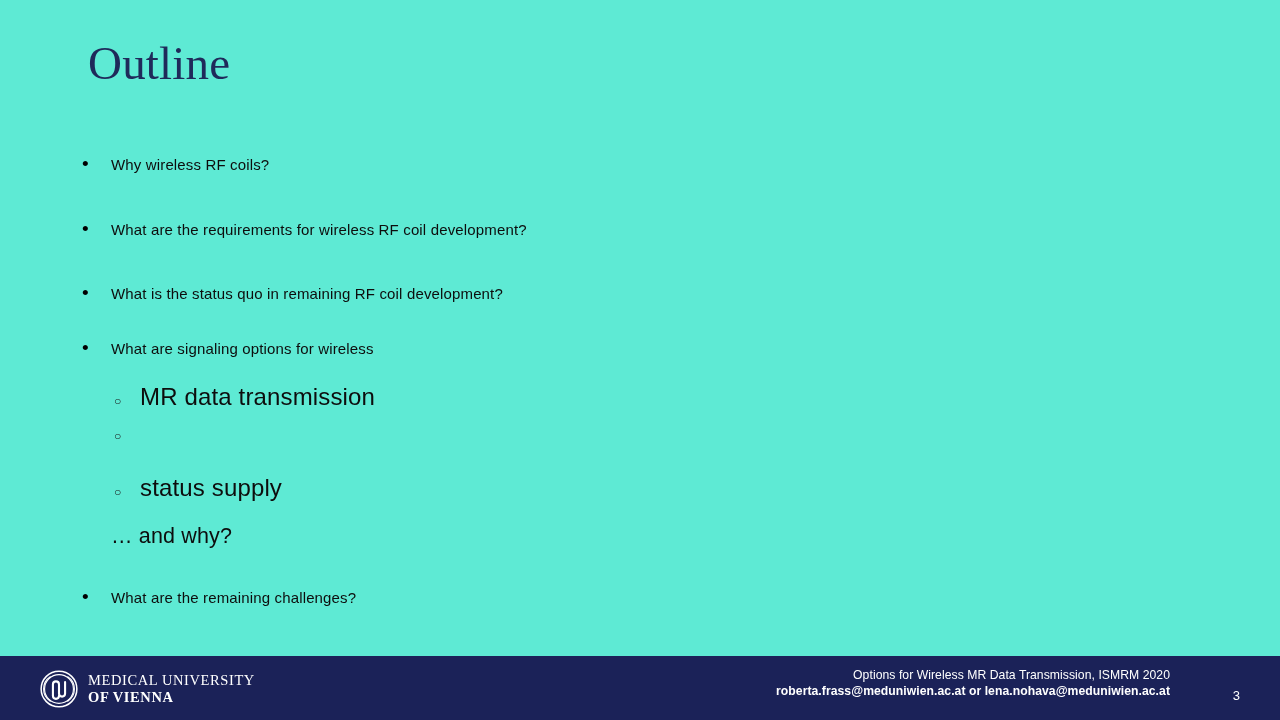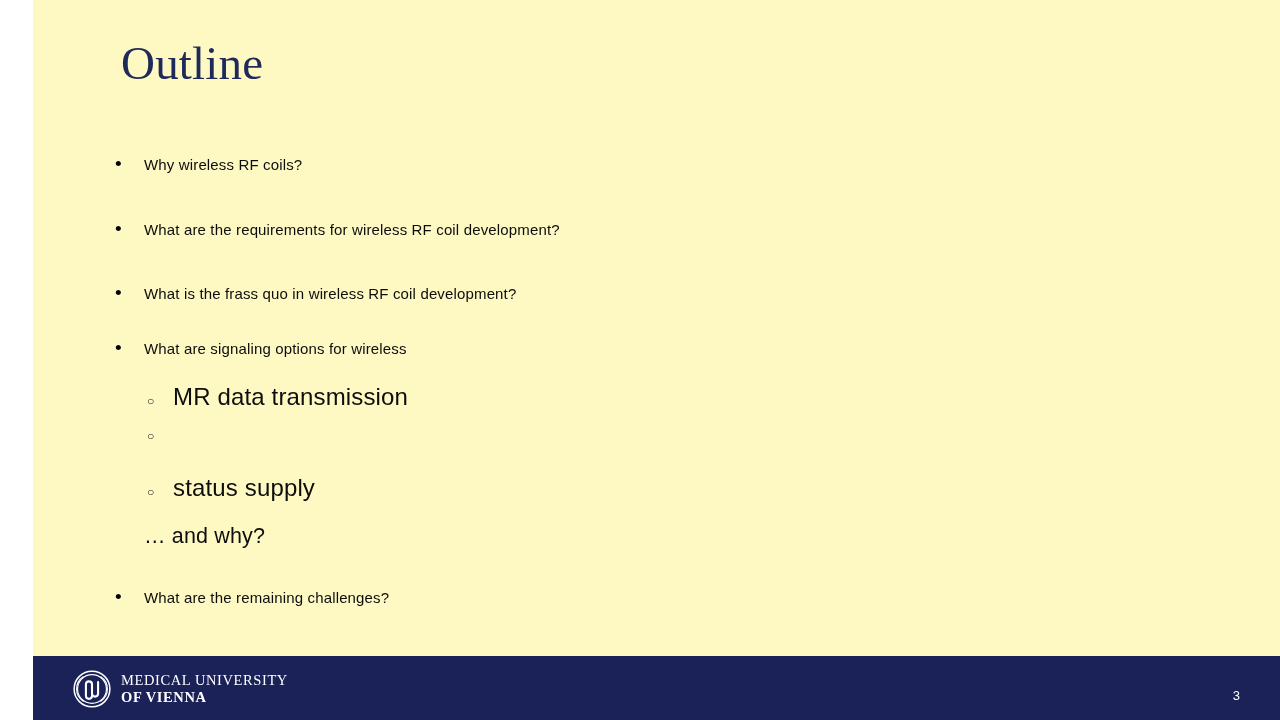--- a/index.html
+++ b/index.html
@@ -12,22 +12,21 @@
     background: #ffffff;
     font-family: "Liberation Sans", sans-serif;
     overflow: hidden;
     position: relative;
   }
 
   
   .slide {
     position: absolute;
     inset: 0;
-    background: #fef9c3;
-    margin-left: 33px;
+    background: #5eead4;
   }
 
   
   .slide-title {
     position: absolute;
     left: 88px;
     top: 36px;
     font-family: "Liberation Serif", serif;
     font-size: 47px;
     line-height: 1.15;
@@ -177,21 +176,21 @@
   <div class="bullet-row lvl1" style="top: 154px;">
         <span class="marker">•</span>
         <span class="text">Why wireless  RF coils?</span>
       </div>
       <div class="bullet-row lvl1" style="top: 219px;">
         <span class="marker">•</span>
         <span class="text">What are the requirements for wireless  RF coil development?</span>
       </div>
       <div class="bullet-row lvl1" style="top: 283px;">
         <span class="marker">•</span>
-        <span class="text">What is the frass quo in wireless  RF coil development?</span>
+        <span class="text">What is the status quo in remaining  RF coil development?</span>
       </div>
       <div class="bullet-row lvl1" style="top: 338px;">
         <span class="marker">•</span>
         <span class="text">What are signaling options for wireless</span>
       </div>
       <div class="bullet-row lvl2" style="top: 384px;">
         <span class="marker">○</span>
         <span class="text">MR data transmission</span>
       </div>
       <div class="bullet-row lvl2" style="top: 430px;">
@@ -220,17 +219,21 @@
         <path d="M73 18 A38 38 0 0 1 73 82" fill="none" stroke="#ffffff" stroke-width="3" stroke-linecap="round"></path>
         <path d="M34 68 L34 38 A8 8 0 0 1 50 38 L50 62 A8 8 0 0 0 66 62 L66 32" fill="none" stroke="#ffffff" stroke-width="5.5" stroke-linecap="round" stroke-linejoin="round"></path>
         <path d="M34 68 A8 8 0 0 0 50 68" fill="none" stroke="#ffffff" stroke-width="5.5" stroke-linecap="round"></path>
       </svg>
       <div class="logo-wordmark">
         <span class="line1">MEDICAL UNIVERSITY</span>
         <span class="line2">OF VIENNA</span>
       </div>
     </div>
 
+    <div class="footer-text">
+      <div class="footer-line1">Options for Wireless MR Data Transmission, ISMRM 2020</div>
+      <div class="footer-line2">roberta.frass@meduniwien.ac.at or lena.nohava@meduniwien.ac.at</div>
+    </div>
 
     <div class="page-number">3</div>
   </div>
 
 </div>
 
 </body></html>

